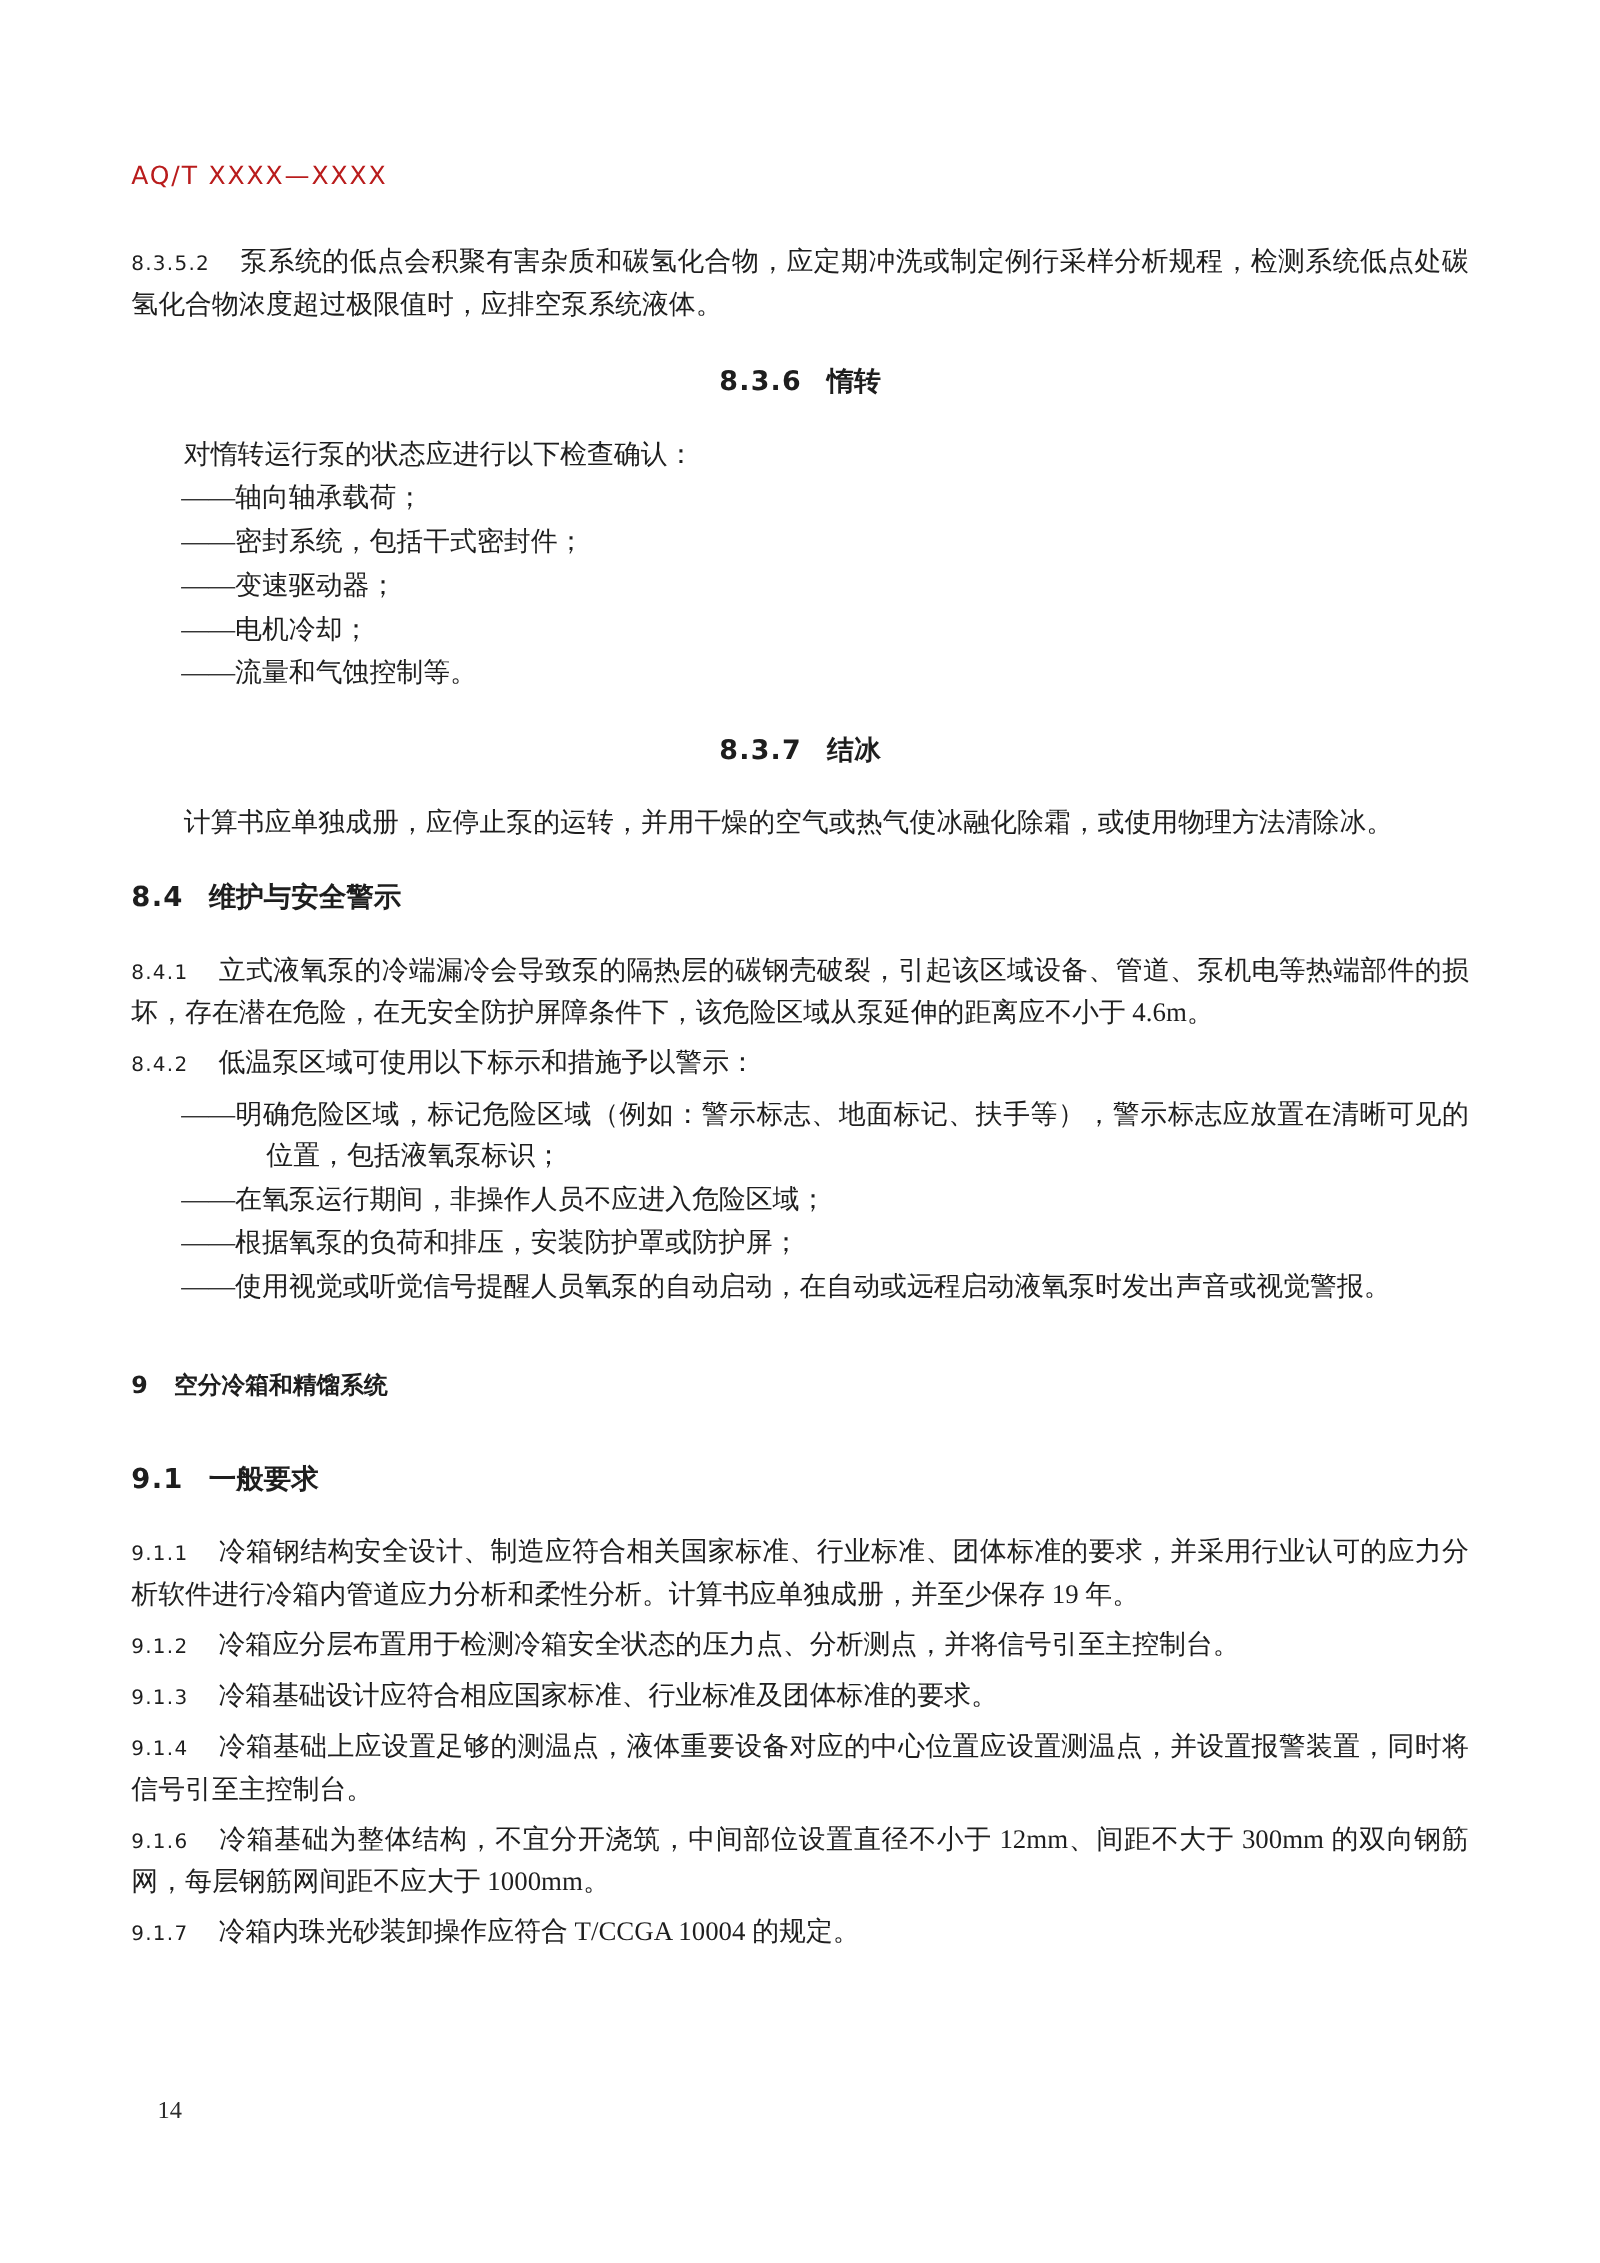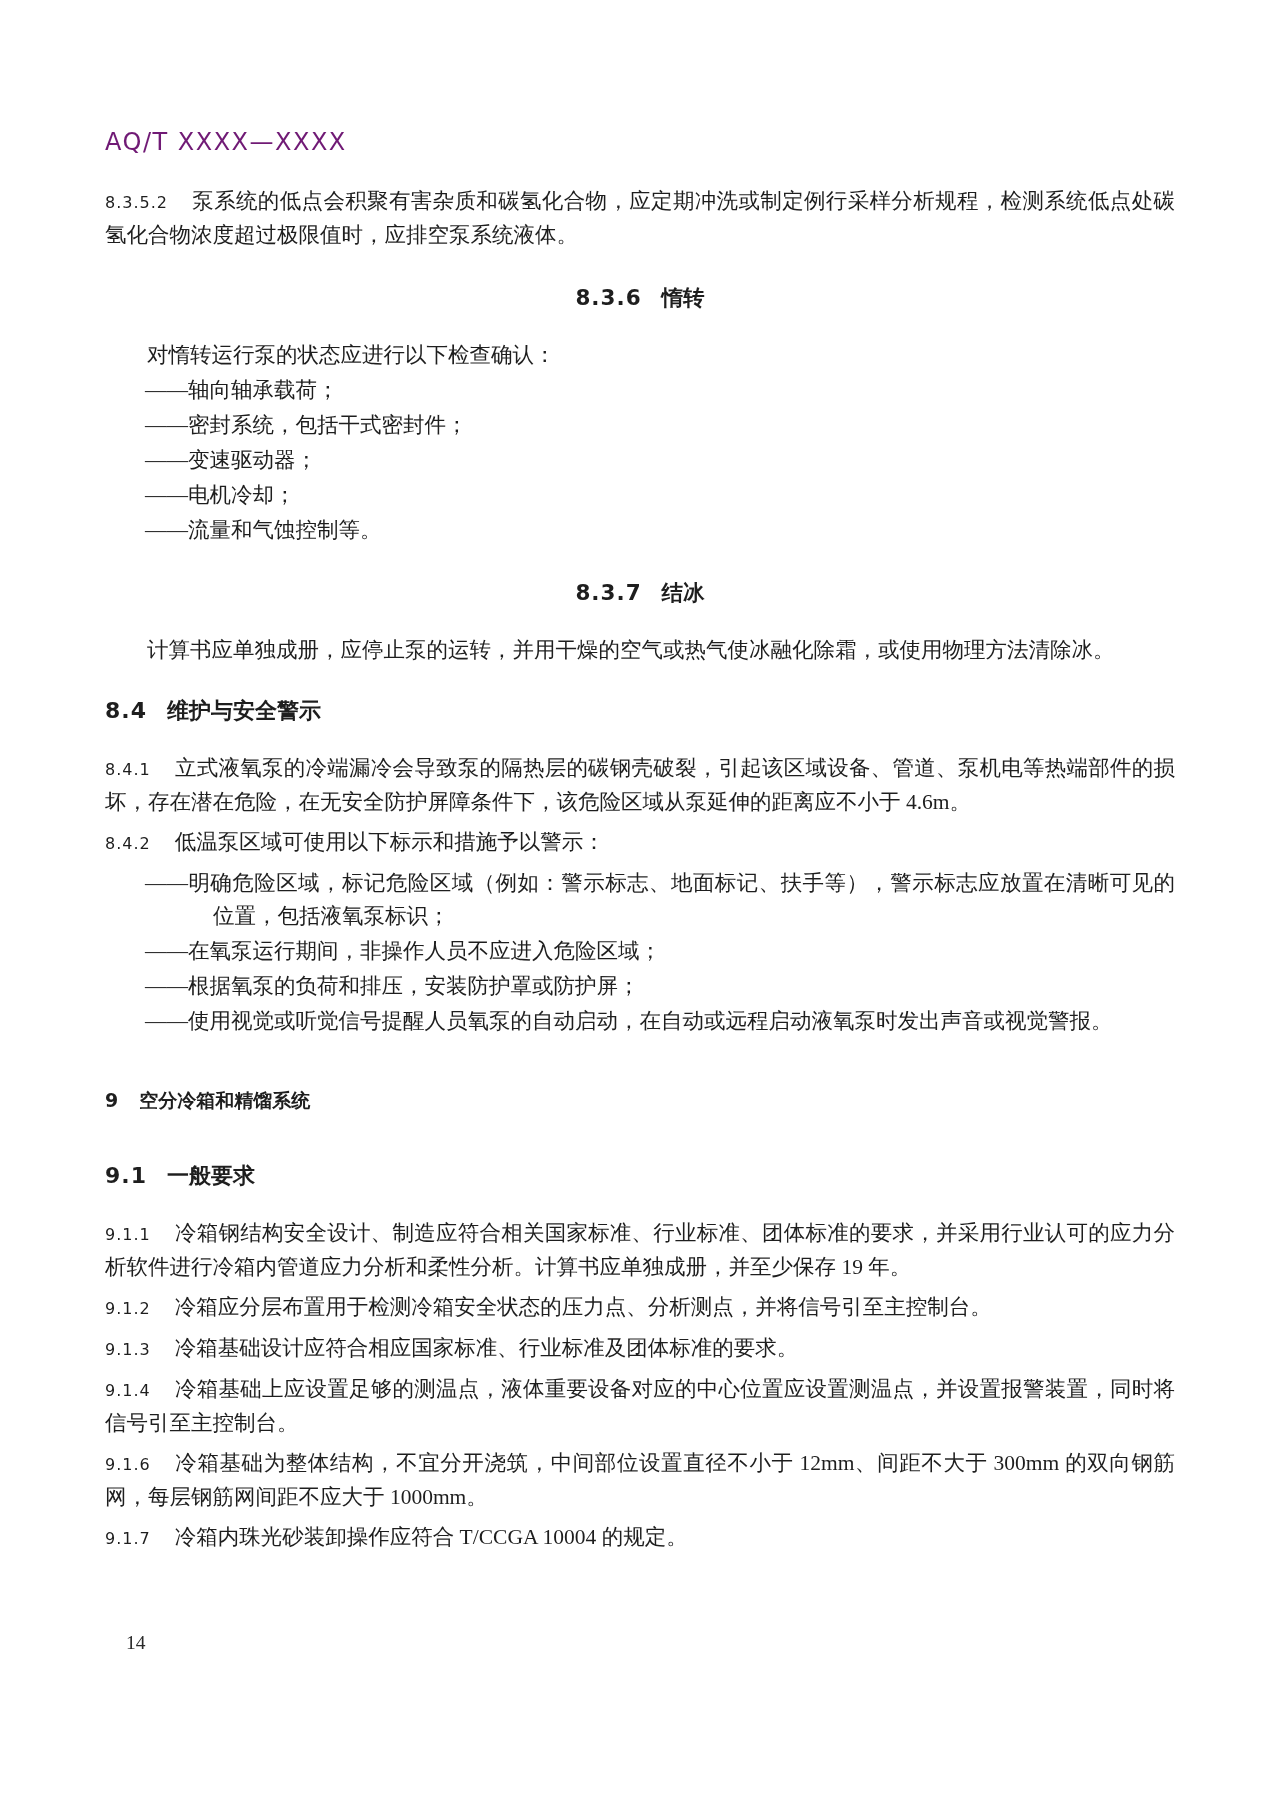--- a/index.html
+++ b/index.html
@@ -13,24 +13,24 @@
     color: #1e1e1e;
   }
   .page {
     position: relative;
     padding: 128px 105px 0 105px;
     width: 1070px;
     box-sizing: content-box;
   }
   .doc-code {
     font-family: "DejaVu Sans", "Liberation Sans", sans-serif;
-    font-size: 24px;
+    font-size: 20px;
     letter-spacing: 1.5px;
-    color: #701a75;
-    margin-bottom: 29px;
+    color: #b91c1c;
+    margin-bottom: 41px;
     text-align: left;
   }
   .doc-body p {
     margin: 0;
     font-size: 21.5px;
     line-height: 33px;
     text-align: justify;
     text-justify: inter-ideograph;
   }
   
@@ -65,21 +65,21 @@
     text-indent: -68px;
     margin-bottom: 2px;
     width: 1030px;
     box-sizing: border-box;
   }
   .dash-mark { letter-spacing: 0; }
   
   .page-number {
     position: absolute;
     left: 126px;
-    top: 1632px;
+    top: 1678px;
     font-size: 19.5px;
     color: #2a2a2a;
     font-family: "Liberation Serif", "DejaVu Serif", serif;
   }
   .watermark {
     position: absolute;
     right: 44px;
     top: 1782px;
     display: flex;
     align-items: center;

